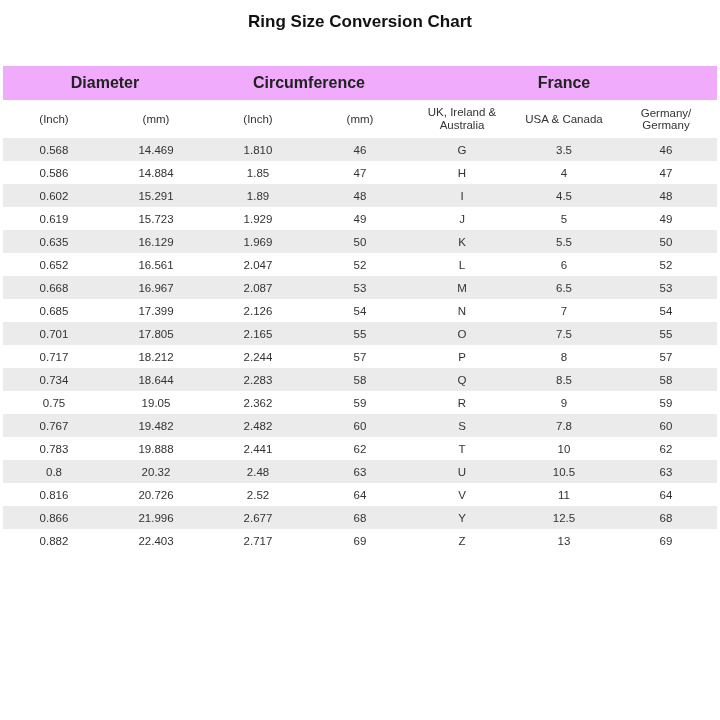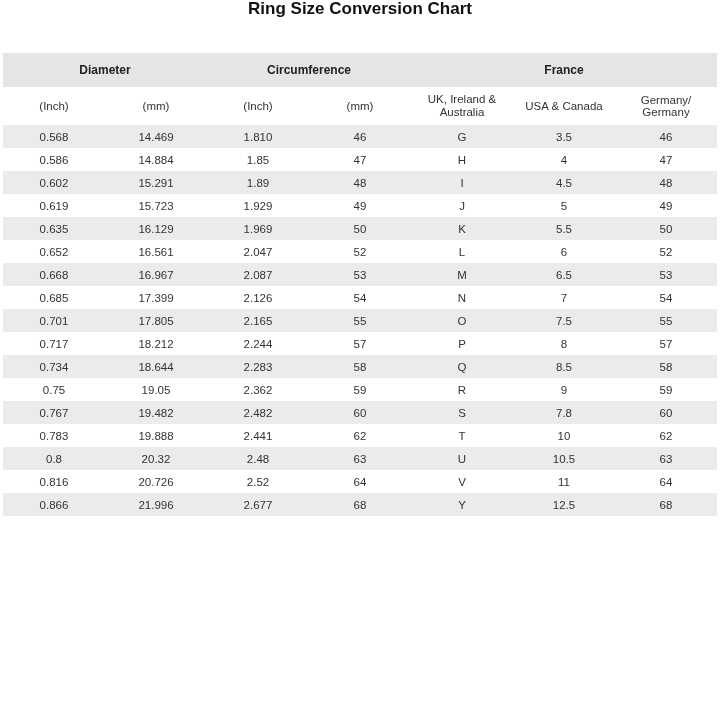--- a/index.html
+++ b/index.html
@@ -11,20 +11,21 @@
     font-family: "Liberation Sans", sans-serif;
     color: #333333;
   }
   .page {
     width: 720px;
     height: 720px;
     overflow: hidden;
   }
   .page-title {
     margin: 0;
+    padding-top: 13px;
     height: 17px;
     line-height: 17px;
     text-align: center;
     font-size: 17px;
     font-weight: bold;
     color: #111111;
   }
   table.ring-table {
     width: 714px;
     margin: 36px auto 0 auto;
@@ -34,24 +35,24 @@
   }
   table.ring-table th,
   table.ring-table td {
     padding: 0 2px;
     text-align: center;
     vertical-align: middle;
     font-weight: normal;
     overflow: hidden;
   }
   tr.group-row th {
-    background: #e5e5e5;
+    background: #f0abfc;
     height: 34px;
     font-weight: bold;
-    font-size: 12px;
+    font-size: 16px;
     color: #222222;
     margin-left: 39px;
   }
   tr.subheader-row th {
     background: #ffffff;
     height: 38px;
     font-size: 11.5px;
     color: #333333;
   }
   tr.subheader-row th.wrap {
@@ -240,16 +241,25 @@
         </tr>
         <tr>
           <td>0.866</td>
           <td>21.996</td>
           <td>2.677</td>
           <td>68</td>
           <td>Y</td>
           <td>12.5</td>
           <td>68</td>
         </tr>
+        <tr>
+          <td>0.882</td>
+          <td>22.403</td>
+          <td>2.717</td>
+          <td>69</td>
+          <td>Z</td>
+          <td>13</td>
+          <td>69</td>
+        </tr>
       </tbody>
   </table>
 
 </div>
 
 </body></html>

